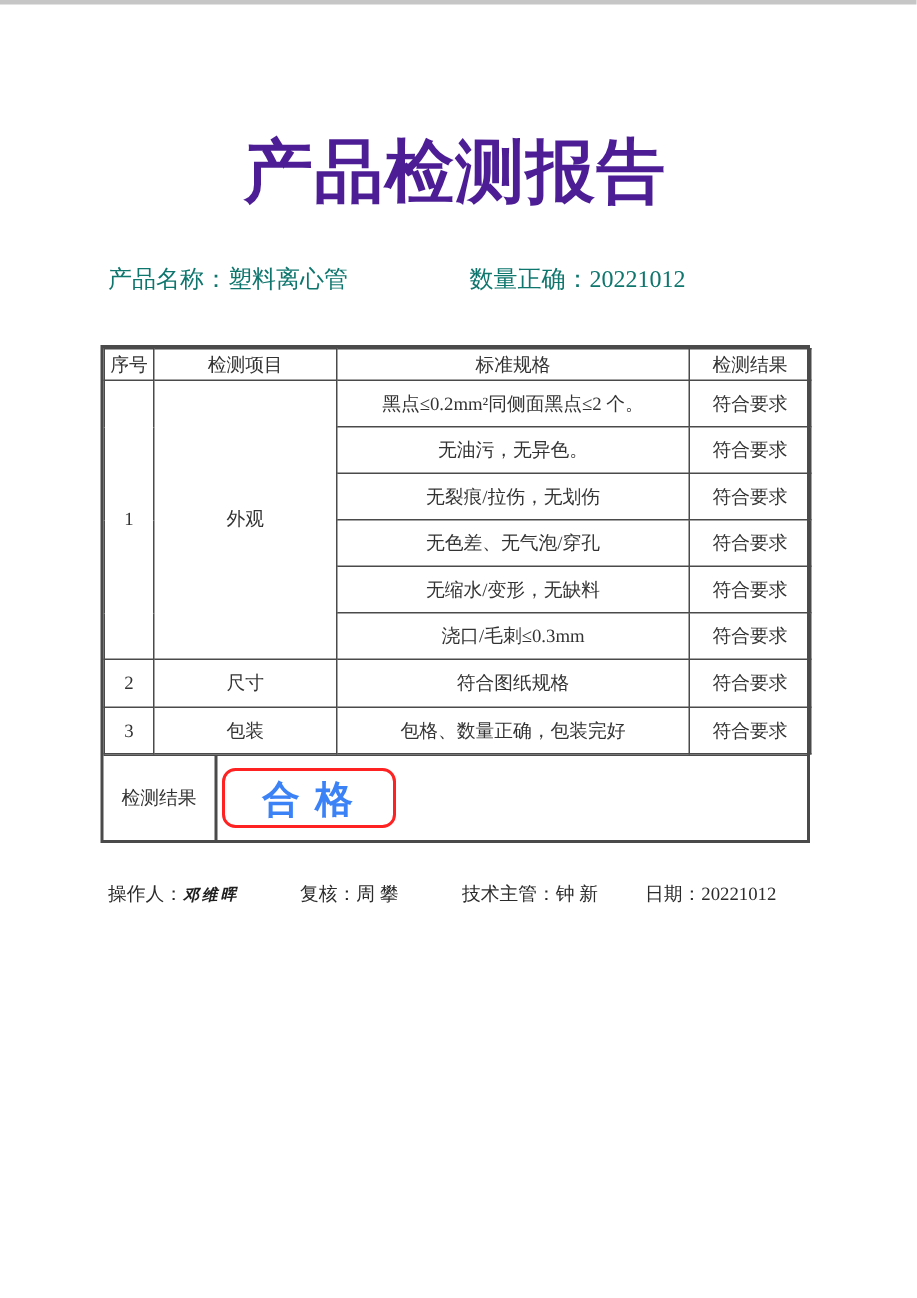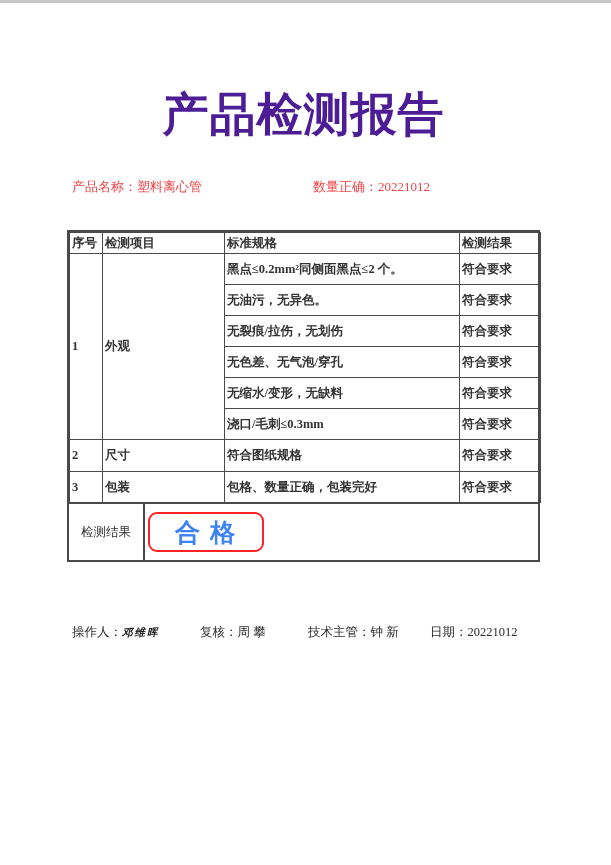--- a/index.html
+++ b/index.html
@@ -17,37 +17,37 @@
   }
   .report-title {
     position: absolute; top: 84px; left: 67px; width: 473px;
     text-align: center;
     font-size: 46px; font-weight: bold; color: #4c1d95;
     letter-spacing: 1px;
     font-family: "Liberation Serif", serif;
   }
   .info-area {
     position: absolute; top: 173px; left: 72px; width: 470px;
-    font-size: 13px; color: #ef4444;
+    font-size: 16px; color: #0f766e;
   }
   .info-row { display: flex; height: 27px; align-items: center; }
   .info-cell { white-space: pre; }
   .info-cell.left  { width: 241px; }
   .info-label { font-weight: normal; }
   
   .report-table {
     position: absolute; top: 230px; left: 67px; width: 473px;
     border: 2px solid #4a4a4a;
     font-size: 12.5px; color: #333;
   }
   table { border-collapse: collapse; width: 100%; table-layout: fixed; }
   td, th {
     border: 1px solid #4a4a4a;
-    text-align: left; vertical-align: middle;
-    font-weight: bold; white-space: pre;
+    text-align: center; vertical-align: middle;
+    font-weight: normal; white-space: pre;
     padding: 0 2px;
   }
   tr.h-header { height: 21px; }
   tr.h-sub    { height: 31px; }
   tr.h-row2   { height: 32px; }
   tr.h-row3   { height: 31px; }
   .result-row {
     display: flex; border-top: 1px solid #4a4a4a; height: 57px;
   }
   .result-label-cell {
@@ -64,21 +64,21 @@
     border: 2px solid #ff2222; border-radius: 9px;
     color: #3b82f6;
     display: flex; align-items: center; justify-content: center;
     font-size: 25px; font-weight: bold; letter-spacing: 2px;
     white-space: pre;
     font-family: "Liberation Serif", serif;
   }
   
   .footer {
     position: absolute; top: 588px; left: 72px; width: 480px; height: 22px;
-    font-size: 12.5px; color: #2b2b2b; margin-top: 36px;
+    font-size: 12.5px; color: #2b2b2b;
   }
   .footer-item { position: absolute; top: 0; white-space: pre; }
   .f-operator   { left: 0; }
   .f-reviewer   { left: 128px; text-align: center; }
   .f-supervisor { left: 236px; }
   .f-date       { left: 358px; }
   .signature {
     font-style: italic; font-weight: bold; font-size: 10.5px;
     letter-spacing: 2px; color: #1f1f1f;
     display: inline-block; transform: rotate(-1deg);

